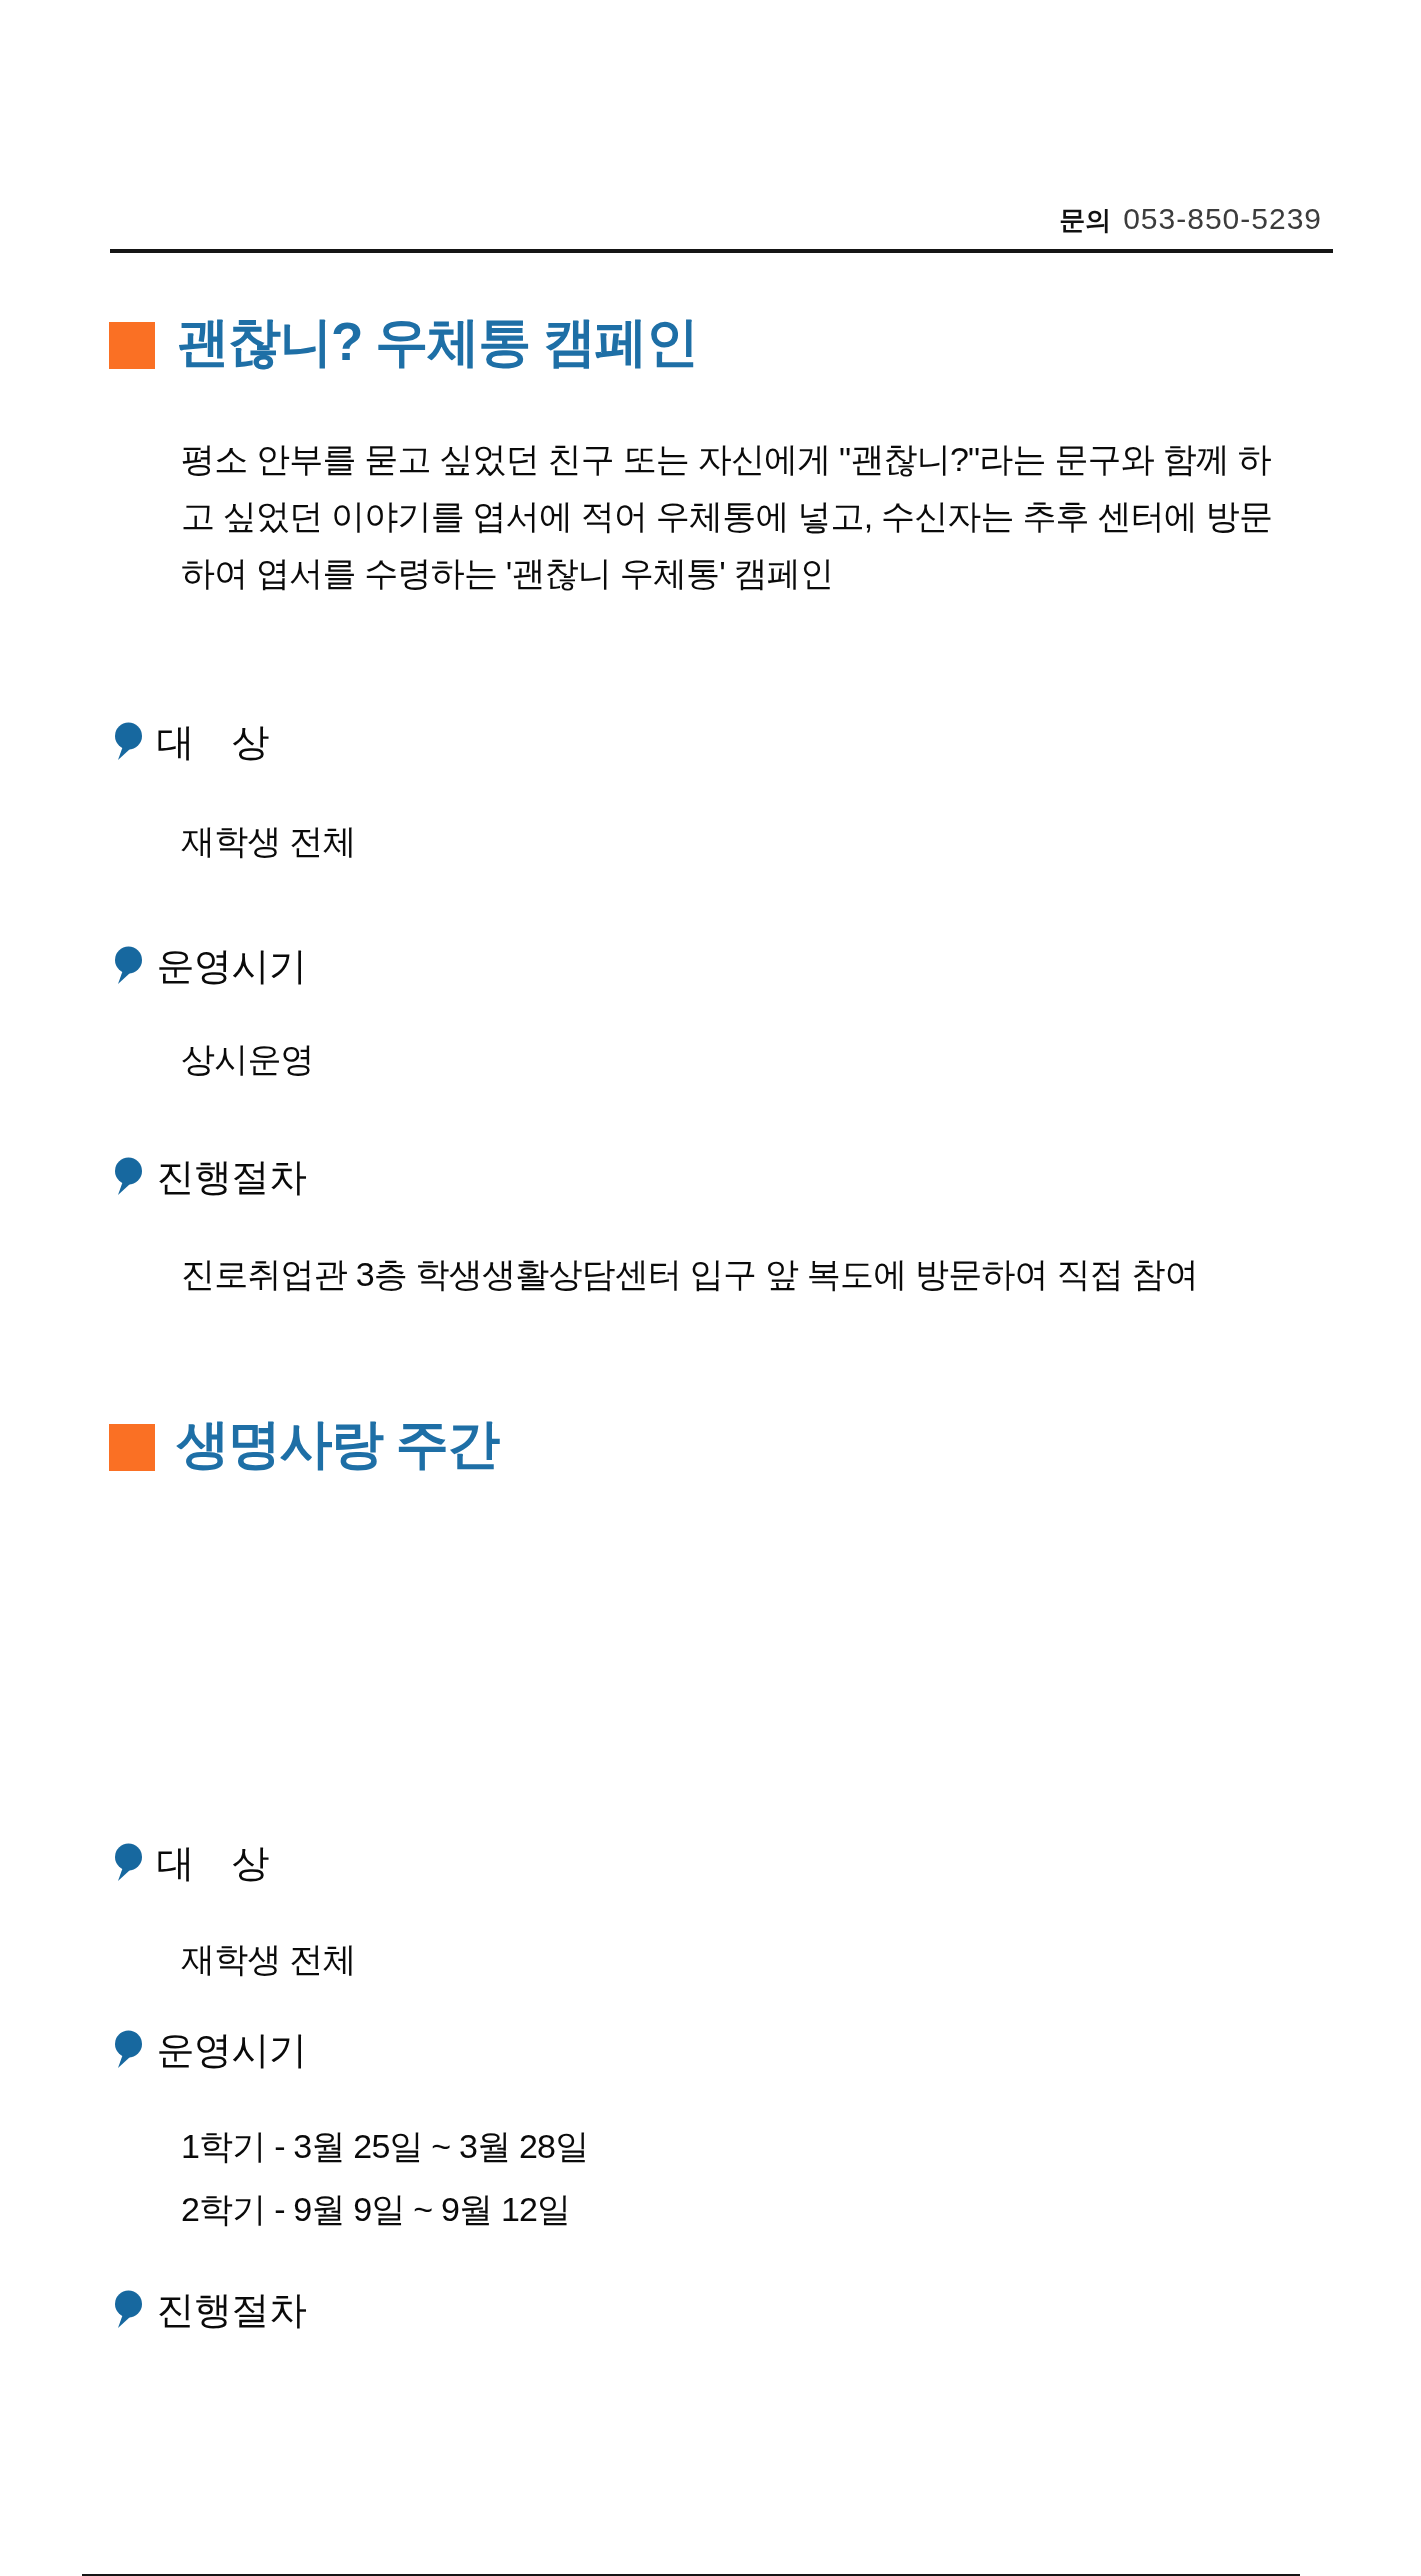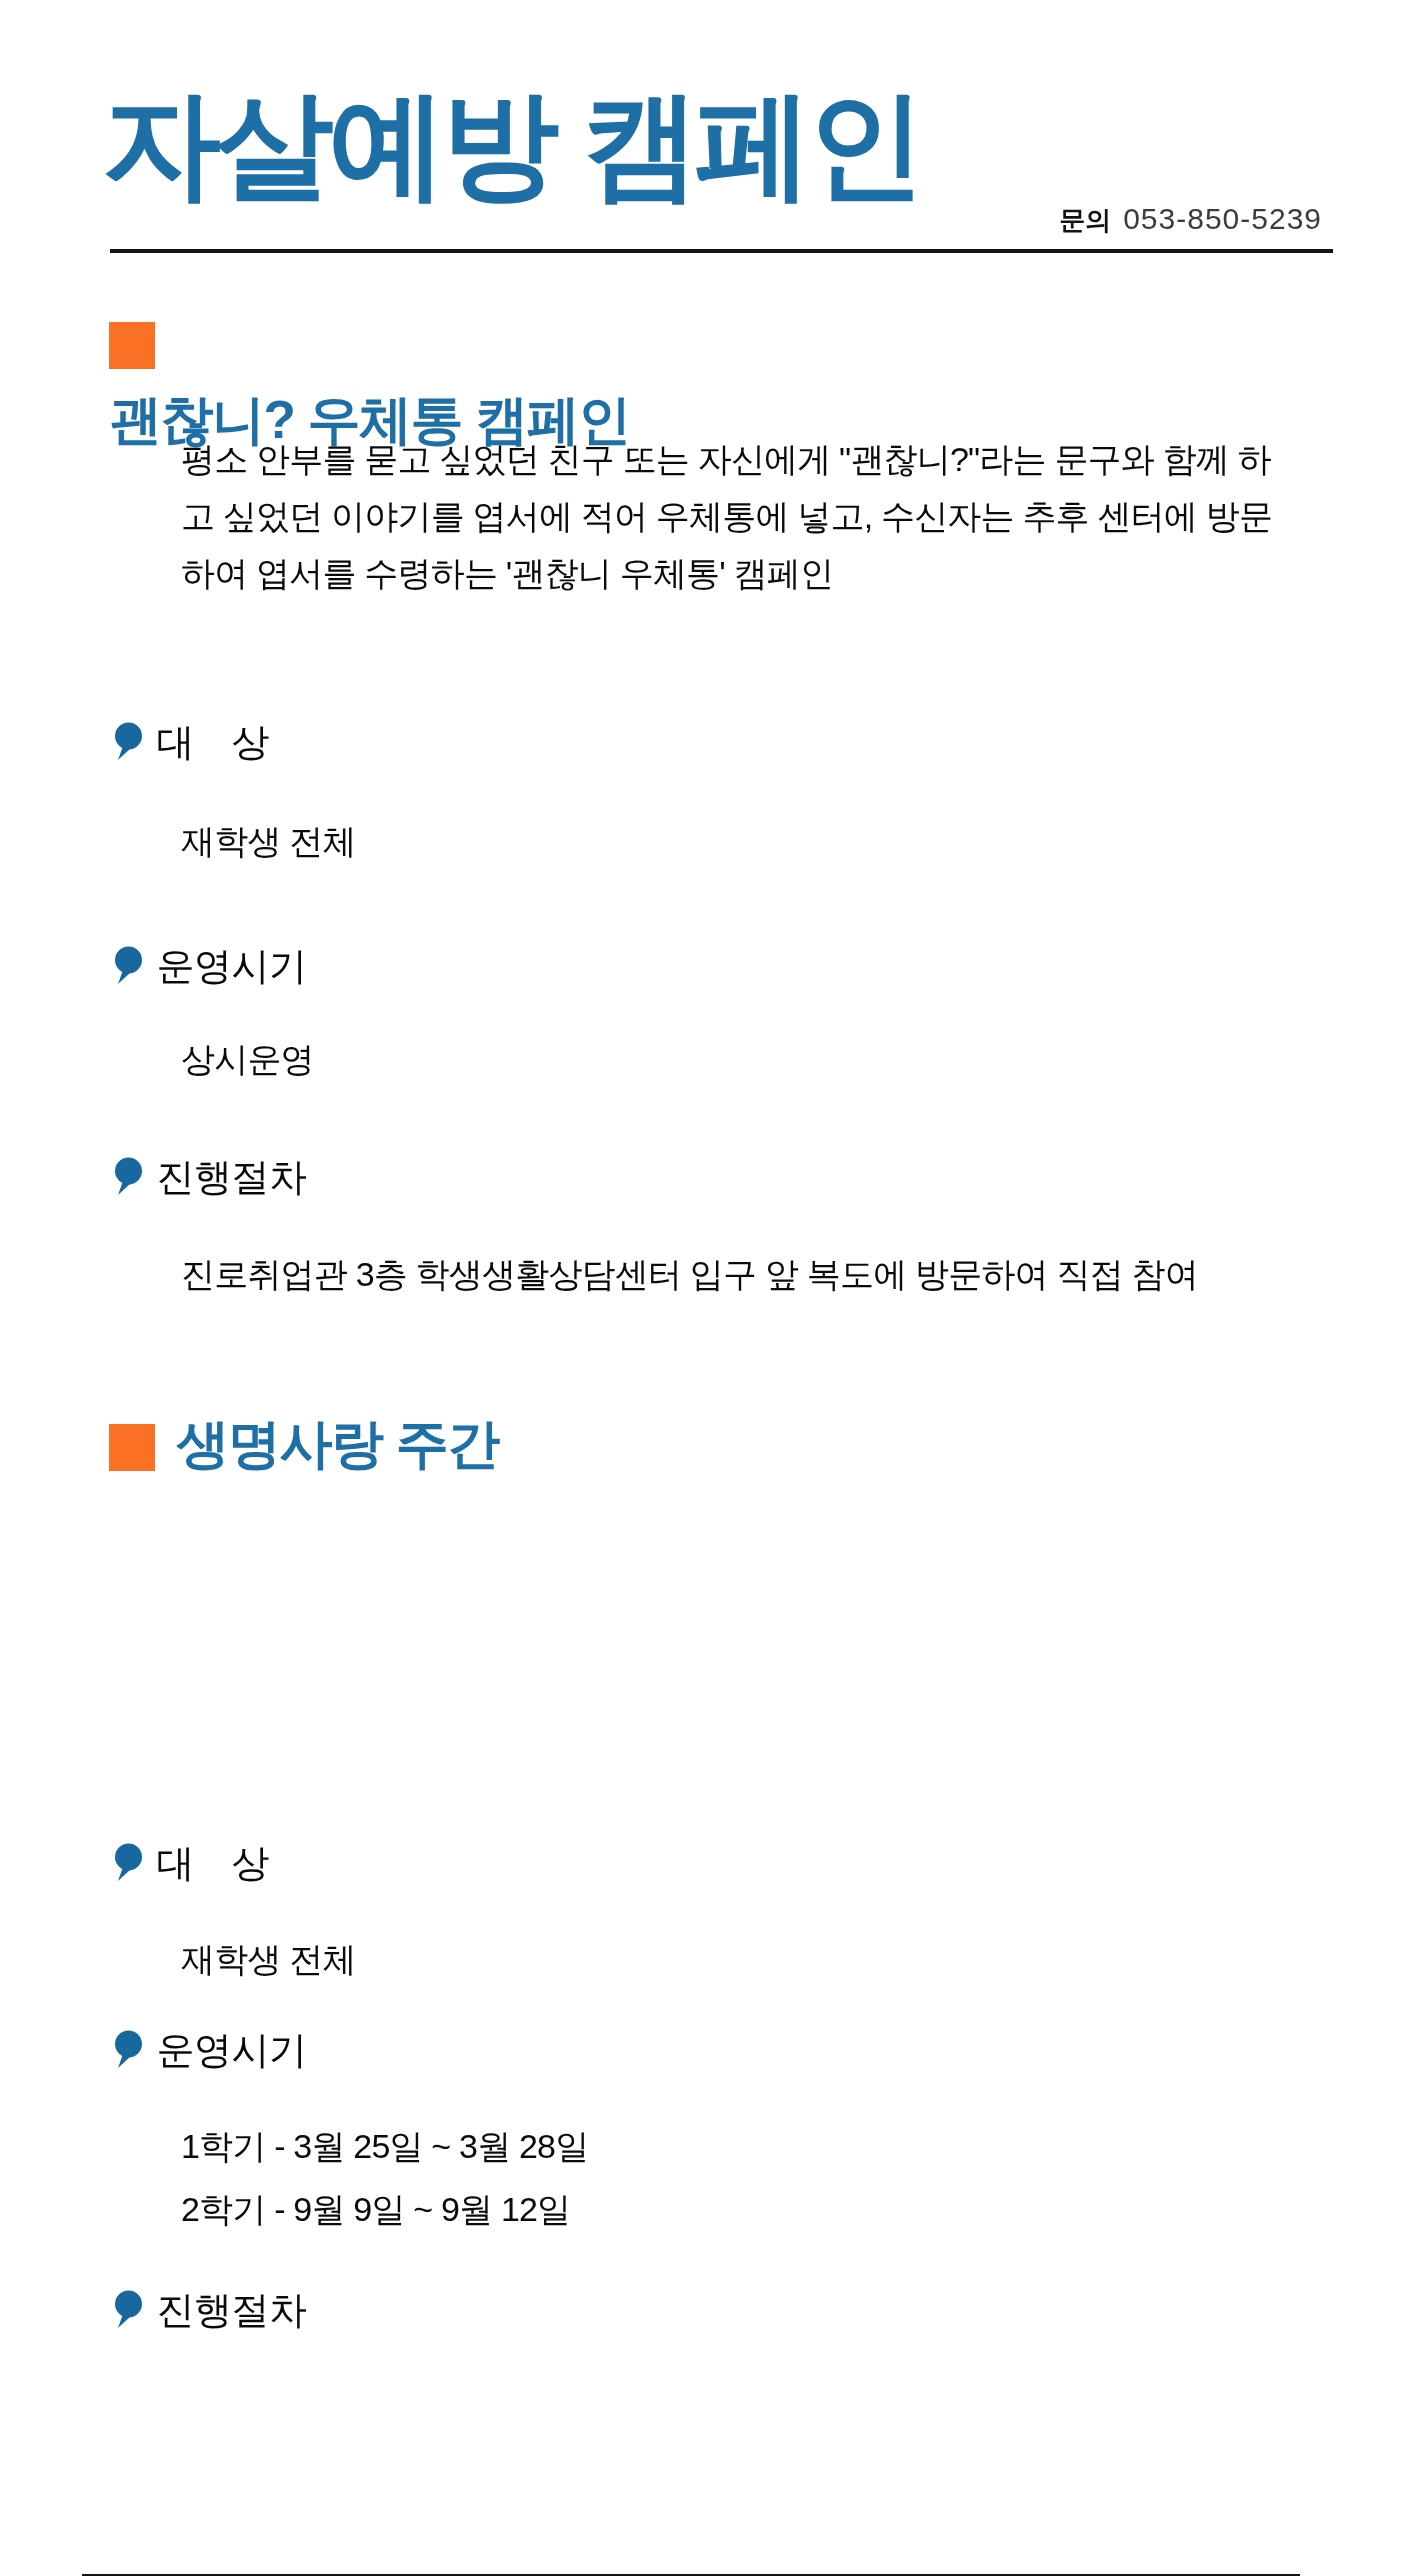--- a/index.html
+++ b/index.html
@@ -30,21 +30,21 @@
     display:flex; align-items:baseline; gap:12px; white-space:nowrap;
   }
   .contact-label{font-size:26px; font-weight:700; color:#111;}
   .contact-phone{font-size:30px; font-weight:400; color:#3c3c3c; letter-spacing:1px;}
   .rule-top{
     position:absolute; left:110px; top:249px; width:1223px; height:4.1px;
     background:var(--rule);
   }
   
   .section-head{position:absolute; display:flex; align-items:flex-start; gap:21.6px;}
-  .sh-1{left:109px; top:313px;flex-direction:column;}
+  .sh-1{left:109px; top:313px;}
   .sh-2{left:109px; top:1415px;}
   .square{width:46px; height:47px; background:var(--orange); margin-top:9.3px; flex:none;}
   .section-title{
     font-size:53px; font-weight:700; color:var(--blue);
     letter-spacing:-1.5px; line-height:1.1; white-space:nowrap;
   }
   
   .para{
     position:absolute; left:181px; width:1180px;
     font-size:34px; line-height:57px; letter-spacing:-0.8px;
@@ -77,21 +77,20 @@
   .rule-bottom{
     position:absolute; left:82px; top:2574px; width:1218px; height:3.6px;
     background:var(--rule);
   }
 </style>
 </head>
 <body>
 
 <div class="page">
 
-  <div class="title">자살예방 캠페인</div>
 
   <div class="contact">
     <span class="contact-label">문의</span>
     <span class="contact-phone">053-850-5239</span>
   </div>
 
   <div class="rule-top"></div>
 
   <div class="section-head sh-1">
     <div class="square"></div>

